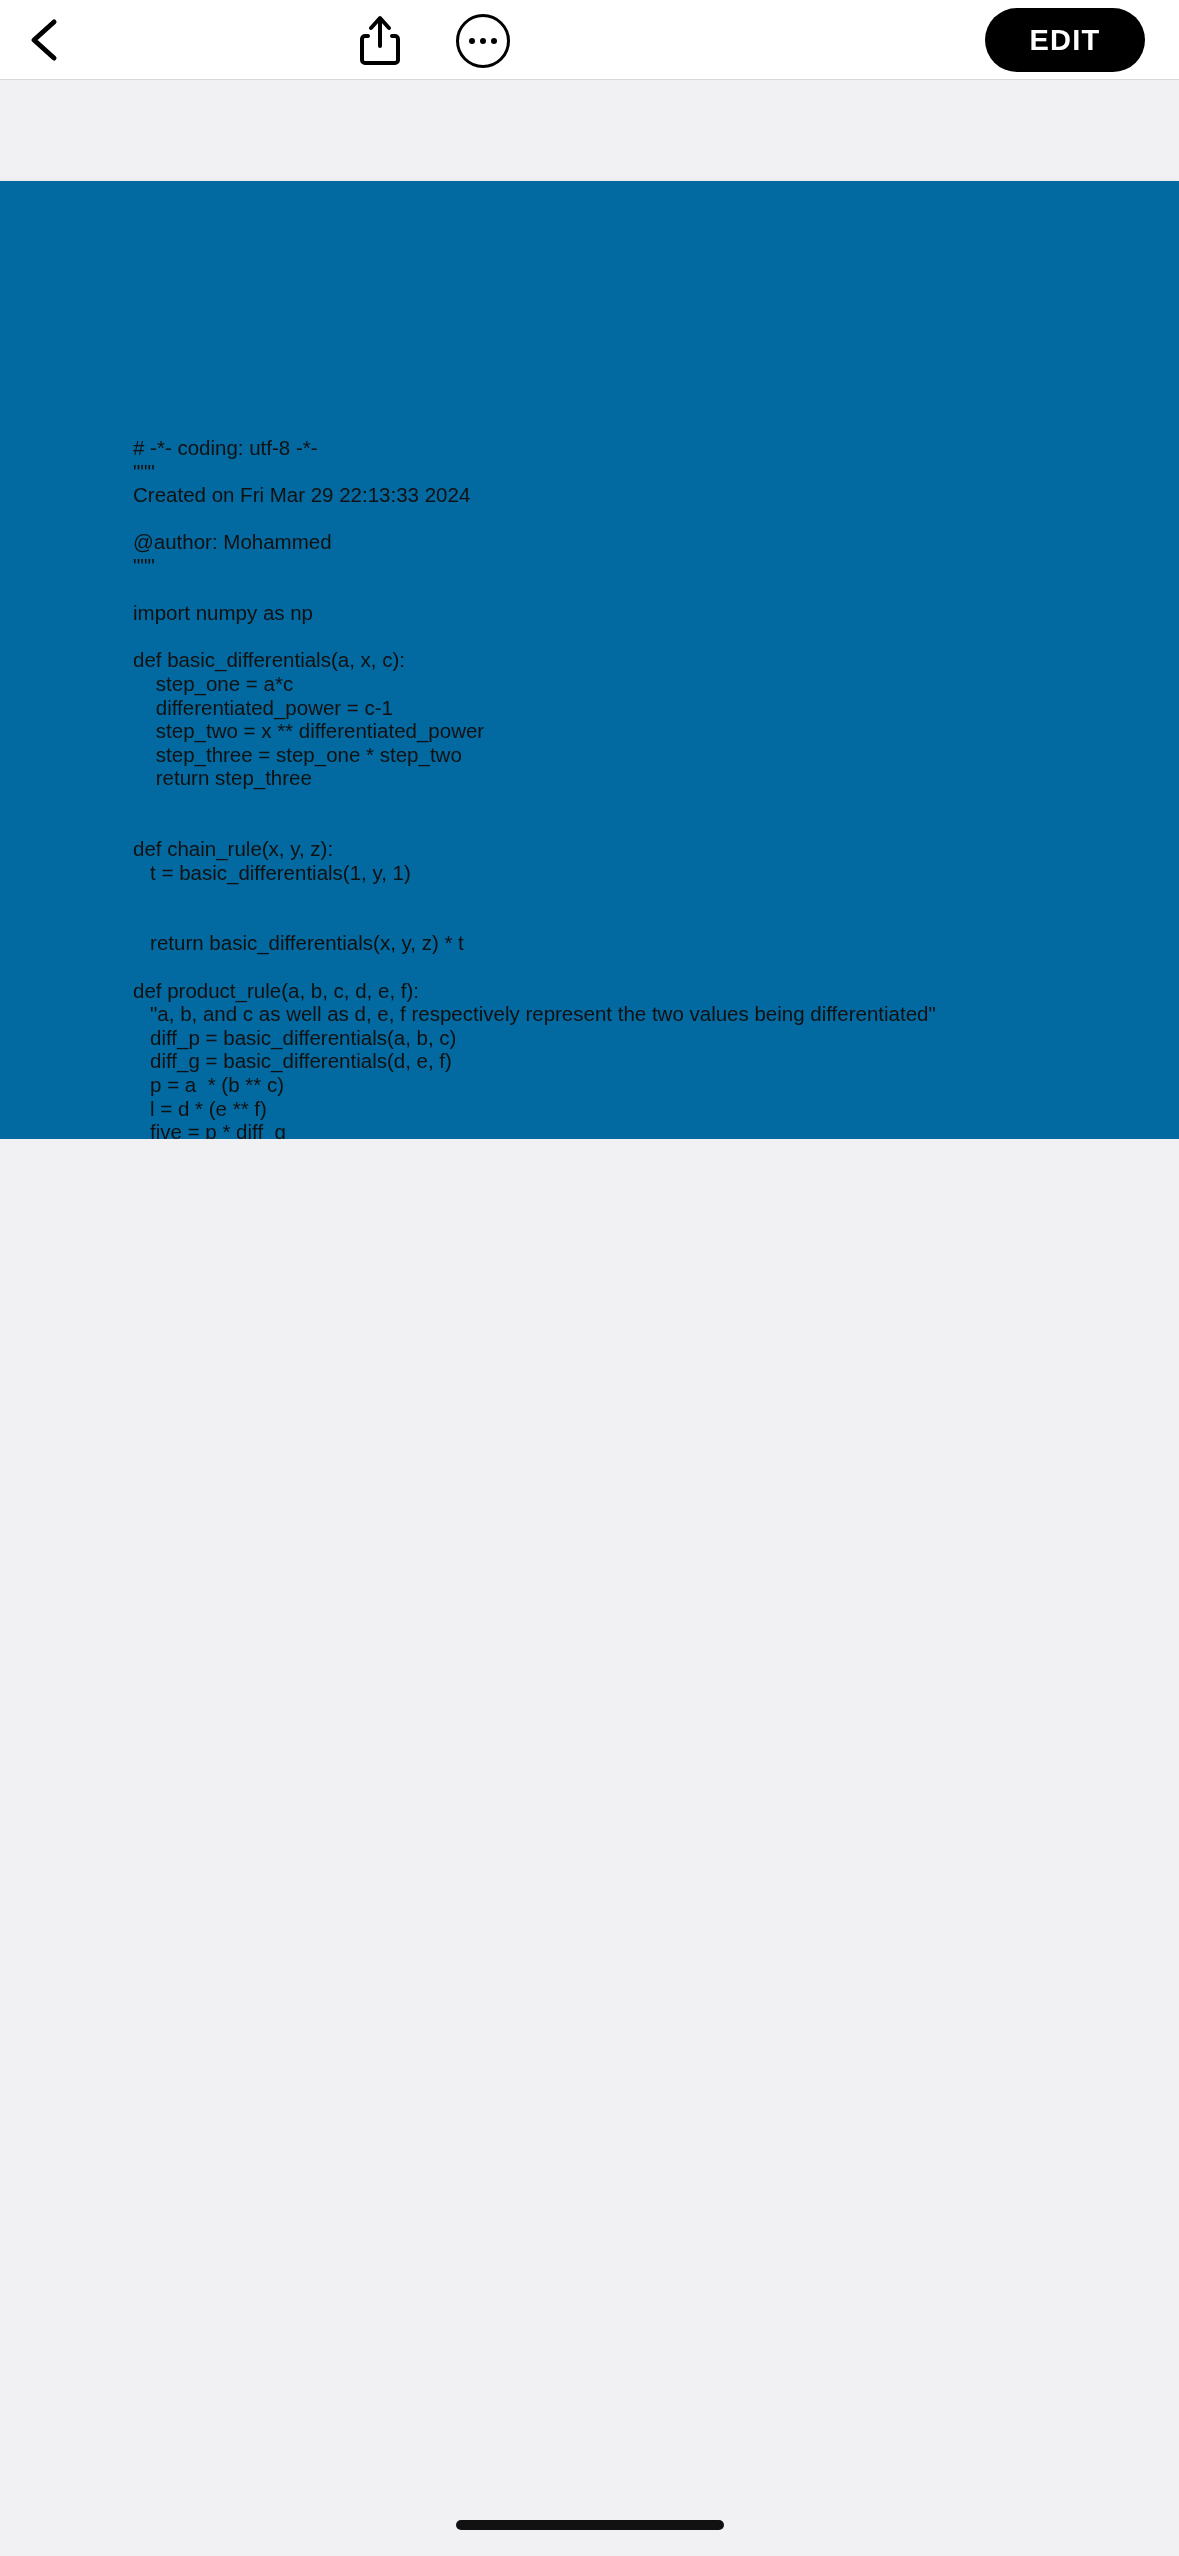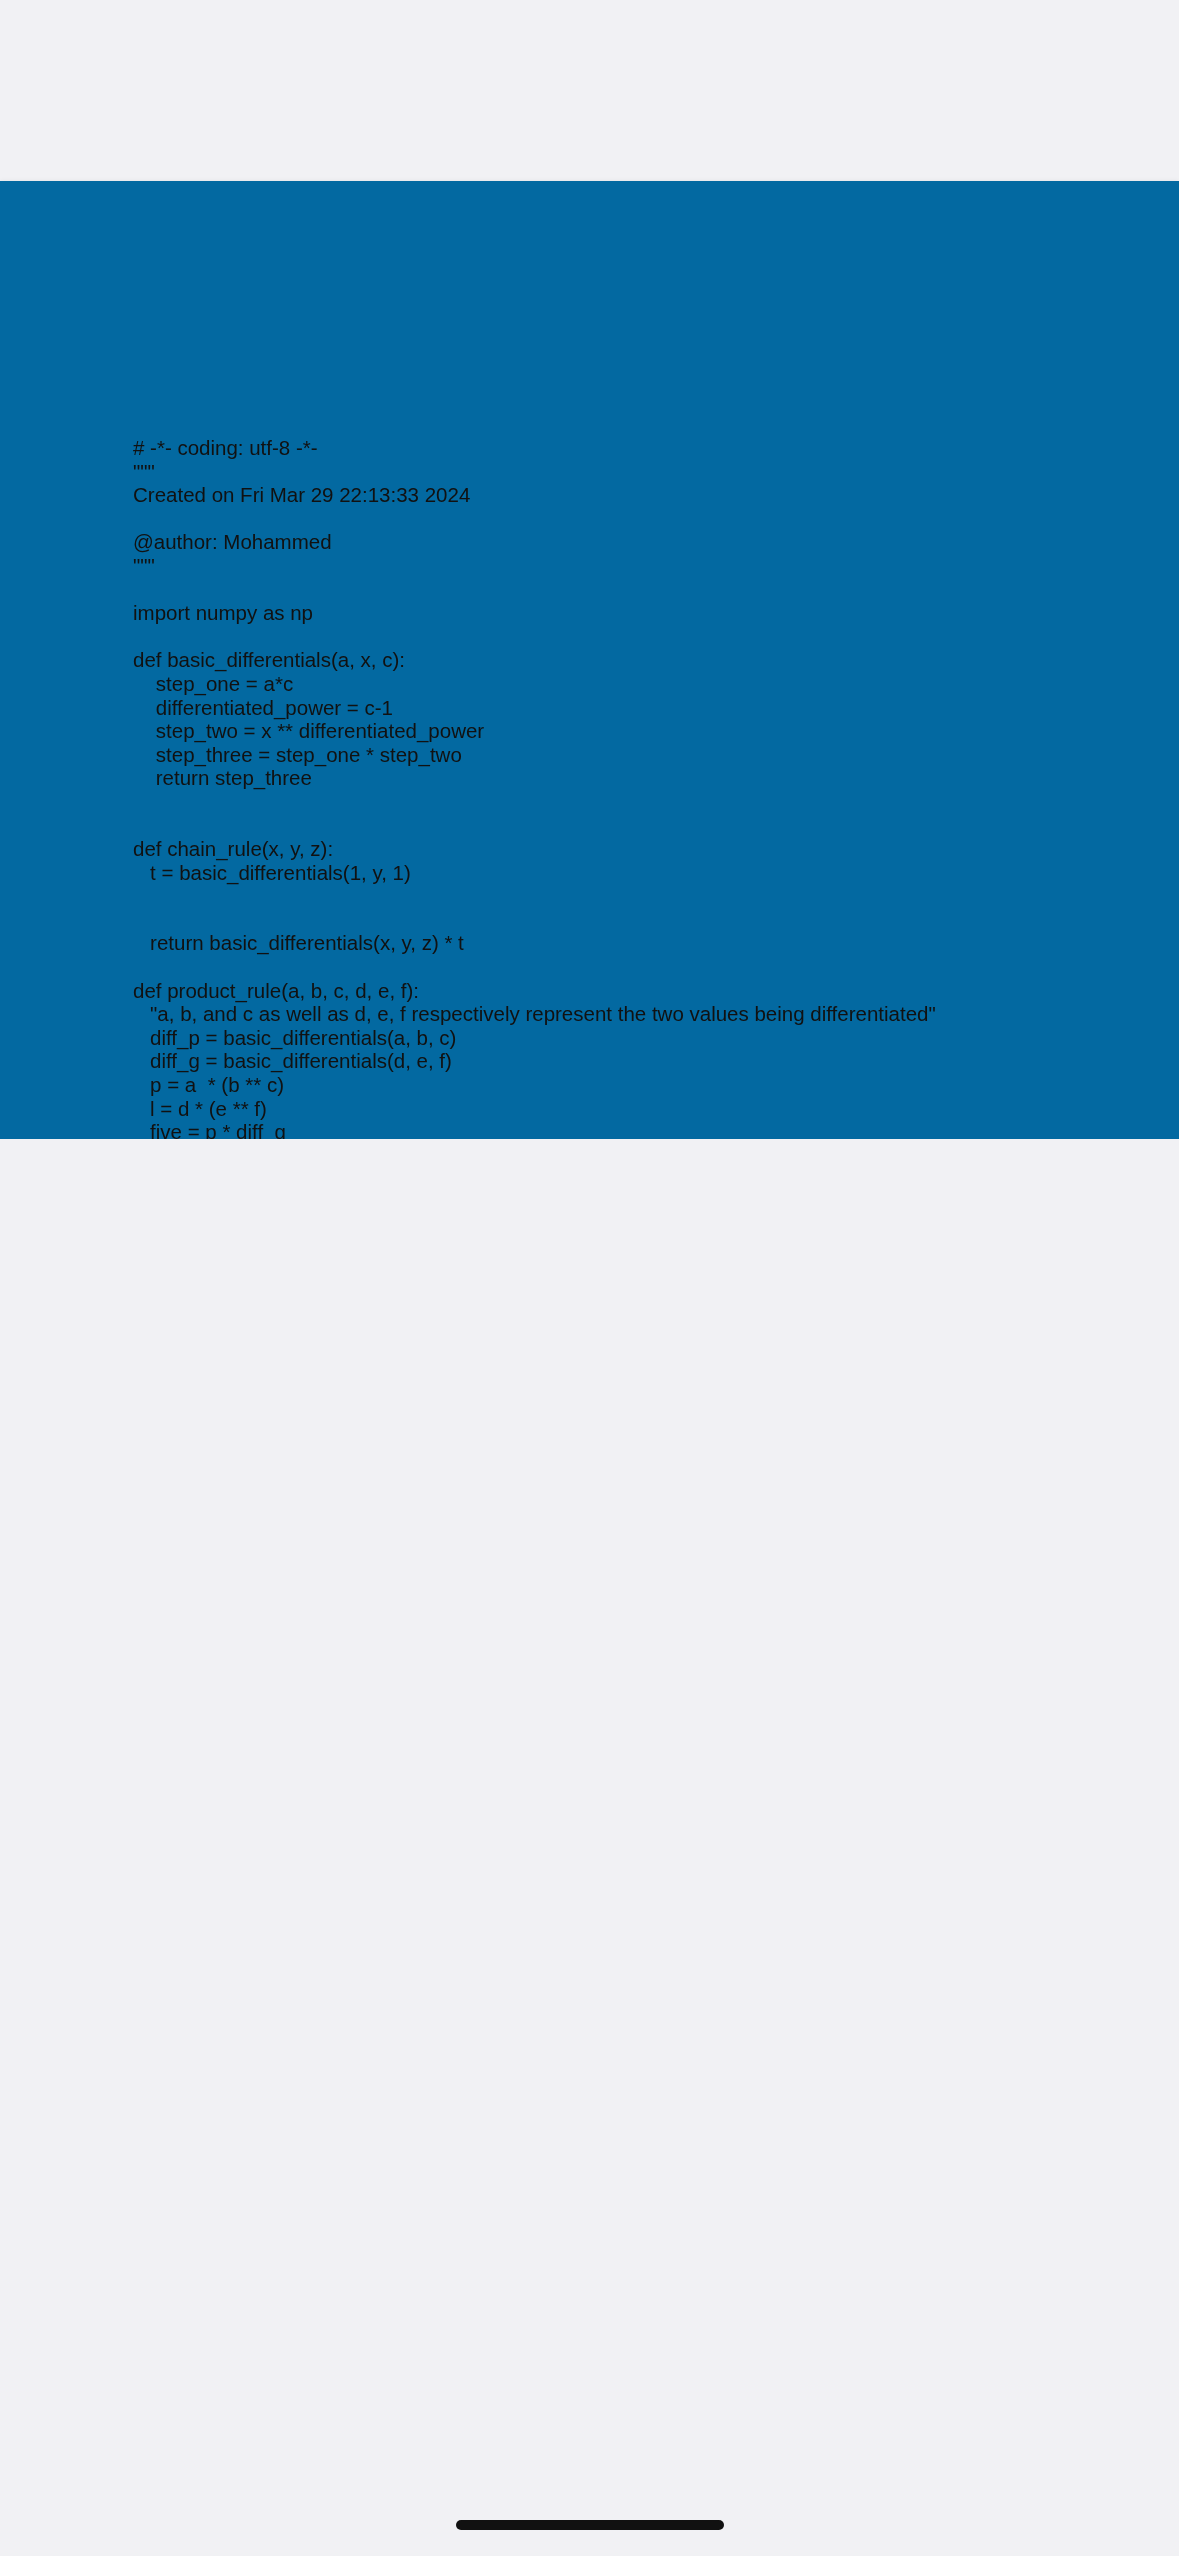--- a/index.html
+++ b/index.html
@@ -231,20 +231,45 @@
     border-radius: 5px;
     background: #111111;
   }
 </style>
 </head>
 <body>
 
 <div class="screen">
 
 
+  <div class="nav-bar">
+    <div class="back-chevron">
+      <svg width="56" height="56" viewBox="0 0 56 56">
+        <path d="M36 10 L16 28 L36 46" stroke="#000" stroke-width="5" fill="none" stroke-linecap="round" stroke-linejoin="round"></path>
+      </svg>
+    </div>
+
+    <div class="share-btn">
+      <svg width="56" height="56" viewBox="0 0 56 56">
+        <path d="M16 24 h-3 a3 3 0 0 0 -3 3 v21 a3 3 0 0 0 3 3 h30 a3 3 0 0 0 3 -3 v-21 a3 3 0 0 0 -3 -3 h-3" stroke="#000" stroke-width="4" fill="none" stroke-linecap="round" stroke-linejoin="round"></path>
+        <path d="M28 34 V7" stroke="#000" stroke-width="4" fill="none" stroke-linecap="round"></path>
+        <path d="M19 16 L28 6 L37 16" stroke="#000" stroke-width="4" fill="none" stroke-linecap="round" stroke-linejoin="round"></path>
+      </svg>
+    </div>
+
+    <div class="more-btn">
+      <div class="more-dots">
+        <i></i>
+          <i></i>
+          <i></i>
+      </div>
+    </div>
+
+    <button class="edit-btn">EDIT</button>
+  </div>
 
   <div class="page-sheet">
     <div class="code-block"># -*- coding: utf-8 -*-
 """
 Created on Fri Mar 29 22:13:33 2024
 
 @author: Mohammed
 """
 
 import numpy as np

